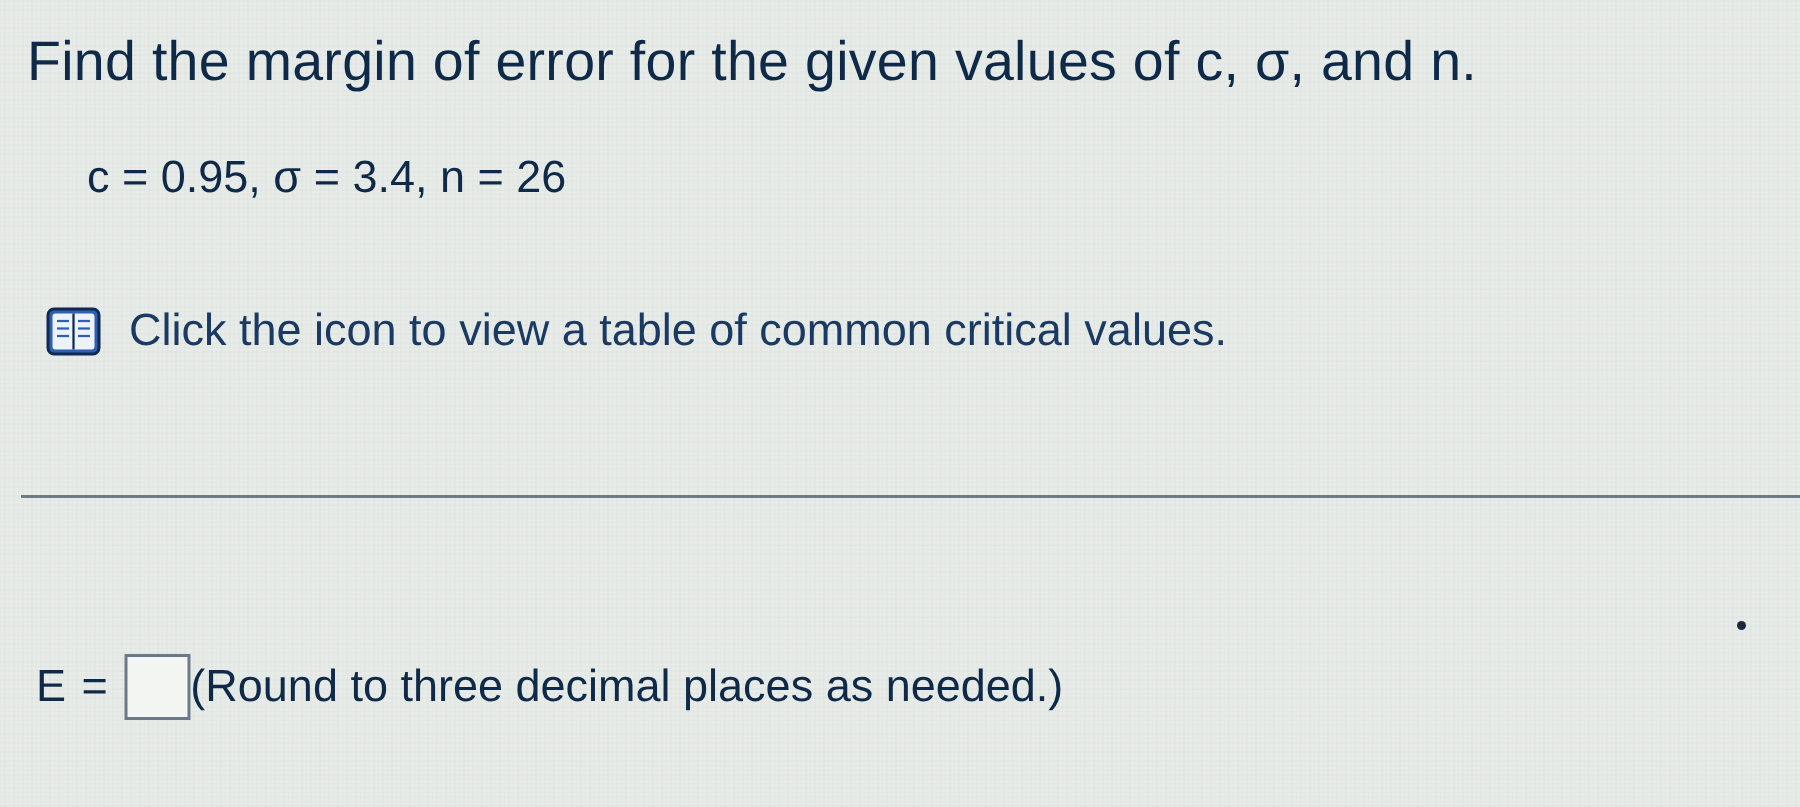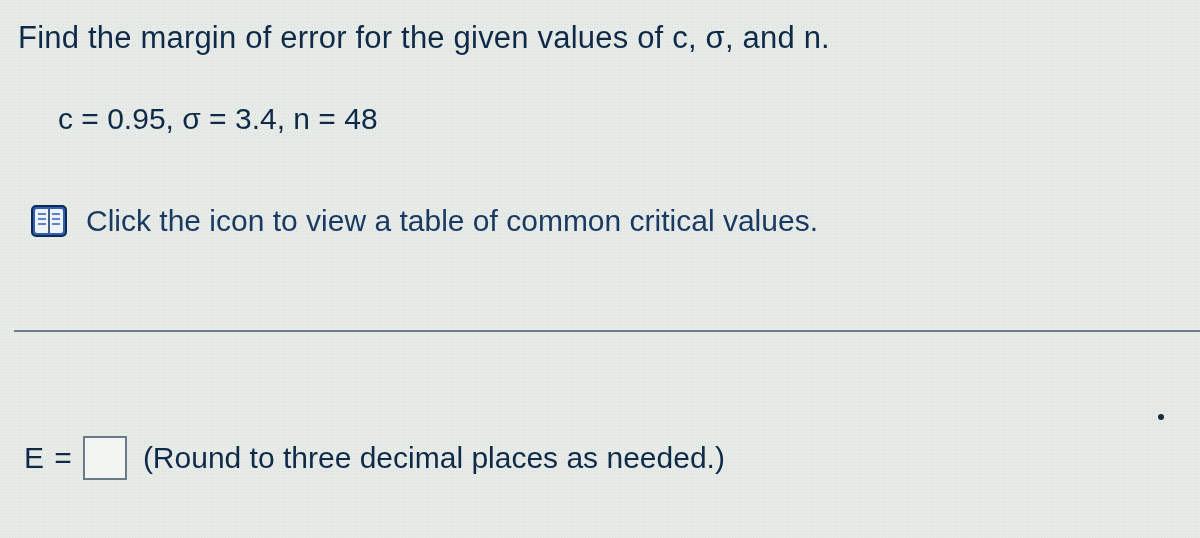--- a/index.html
+++ b/index.html
@@ -15,21 +15,21 @@
       repeating-linear-gradient(90deg, rgba(0,0,0,0.015) 0 1px, transparent 1px 3px),
       repeating-linear-gradient(0deg, rgba(0,0,0,0.015) 0 1px, transparent 1px 3px);
     font-family: Arial, Helvetica, sans-serif;
     color: #0f2a49;
     position: relative;
   }
   .prompt {
     position: absolute;
     left: 18px;
     top: 20px;
-    font-size: 31px;
+    font-size: 37px;
     letter-spacing: 0.2px;
   }
   .given {
     position: absolute;
     left: 58px;
     top: 102px;
     font-size: 30px;
   }
   .link-row {
     position: absolute;
@@ -74,39 +74,39 @@
     height: 44px;
     border: 2px solid #6a7a88;
     background: #f2f5f1;
     font-size: 24px;
     text-align: center;
     padding: 0;
     box-sizing: border-box;
     outline: none;
   }
   .rounding-hint {
-    margin-left: 16px;
+    margin-left: 0;
     font-size: 30px;
   }
   .dot {
     position: absolute;
     right: 36px;
     top: 414px;
     width: 6px;
     height: 6px;
     background: #1b2b3c;
     border-radius: 50%;
   }
 </style>
 </head>
 <body>
 
 <div class="prompt">Find the margin of error for the given values of c, σ, and n.</div>
 
-<div class="given">c = 0.95, σ = 3.4, n = 48</div>
+<div class="given">c = 0.95, σ = 3.4, n = 26</div>
 
 <div class="link-row">
   <span class="book-icon">
     <svg viewBox="0 0 42 42" width="42" height="42">
       <rect x="4" y="6" width="34" height="30" rx="4" fill="#2e5fb0" stroke="#0e2a52" stroke-width="2"></rect>
       <rect x="7" y="9" width="28" height="24" rx="2" fill="#eef3fb"></rect>
       <line x1="21" y1="9" x2="21" y2="33" stroke="#0e2a52" stroke-width="1.5"></line>
       <line x1="10" y1="14" x2="18" y2="14" stroke="#2e5fb0" stroke-width="1.5"></line>
       <line x1="10" y1="19" x2="18" y2="19" stroke="#2e5fb0" stroke-width="1.5"></line>
       <line x1="10" y1="24" x2="18" y2="24" stroke="#2e5fb0" stroke-width="1.5"></line>

